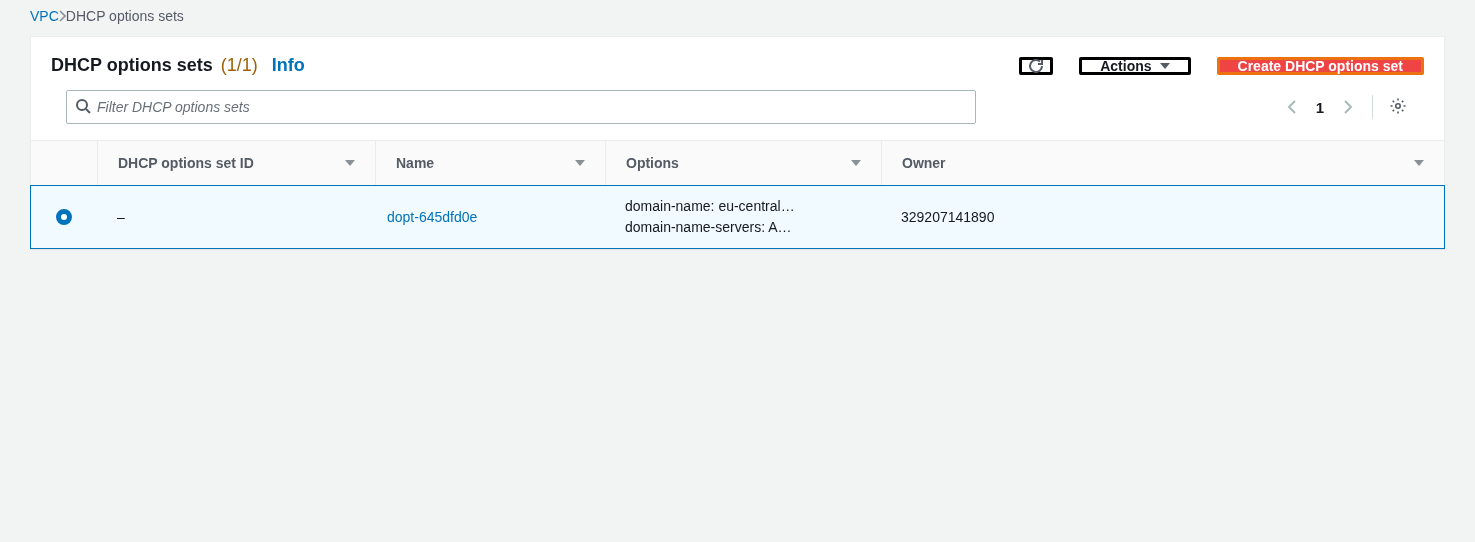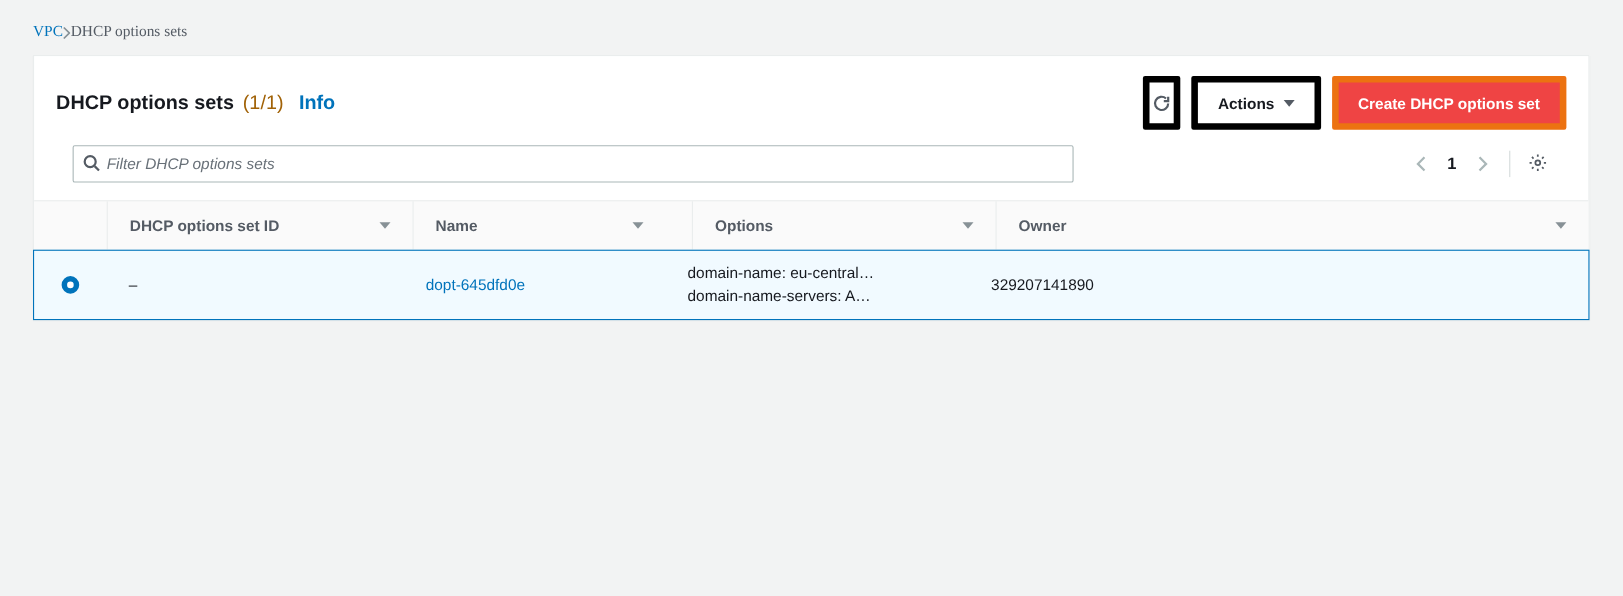--- a/index.html
+++ b/index.html
@@ -9,22 +9,21 @@
       color: #16191f;
       font-size: 14px;
       width: 1475px;
       height: 542px;
     }
     
     .breadcrumb {
       display: flex;
       align-items: center;
       gap: 0;
-      padding: 22px 30px 12px;
-      font-family: Liberation Serif, serif;
+      padding: 8px 30px 12px;
     }
     .breadcrumb a {
       color: #0073bb;
       text-decoration: none;
       cursor: pointer;
     }
     .breadcrumb-sep { color: #879196; display:flex; align-items:center;}
     .breadcrumb-current { color: #545b64; }
 
     
@@ -40,24 +39,25 @@
       padding: 18px 20px 0 20px;
     }
     .title-wrap { display:flex; align-items:baseline; gap:8px; flex:1;}
     .title { font-size: 18px; font-weight: 700; color:#16191f;}
     .title-count { font-size:18px; font-weight:400; color:#a16207;}
     .info-link { color:#0073bb; font-size:18px; font-weight:700; cursor:pointer; margin-left:6px;}
     .header-actions { display:flex; align-items:center; gap:10px;}
     .btn {
       display:inline-flex; align-items:center; justify-content:center;
       gap:8px;
-      height:49px; padding:0 18px;
-      border:6px solid #000000; border-radius:2px;
+      height:18px; padding:0 18px;
+      border:3px solid #000000; border-radius:2px;
       background:#fff; color:#16191f; font-weight:700; font-size:14px;
       cursor:pointer;
+      margin-left:16px;
     }
     .btn.icon-only { padding:0; width:34px;}
     .btn-primary { background:#ef4444; border-color:#ec7211; color:#fff;}
     .btn svg { display:block;}
     .caret-down { width:0; height:0; border-left:5px solid transparent; border-right:5px solid transparent; border-top:6px solid #545b64;}
 
     
     .toolbar {
       display:flex; align-items:center; gap:20px;
       padding: 14px 35px 16px;
@@ -92,21 +92,21 @@
     .th {
       display:flex; align-items:center; justify-content:space-between;
       padding:14px 20px;
       font-weight:700; color:#545b64;
       border-left:1px solid #eaeded;
     }
     .th:first-child { border-left:none;}
     .th-select { width:66px; padding:14px 20px;}
     .th-name { width:230px;}
     .th-id { width:278px;}
-    .th-options { width:276px;margin-left:24px;}
+    .th-options { width:276px;}
     .th-owner { flex:1;}
     .sort-icon { color:#879196; width:0; height:0; border-left:5px solid transparent; border-right:5px solid transparent; border-top:6px solid currentColor; }
 
     .tbody {}
     .tr {
       display:flex; align-items:center;
       border:1px solid #0073bb;
       margin:-1px;
       background:#f1faff;
       position:relative;

